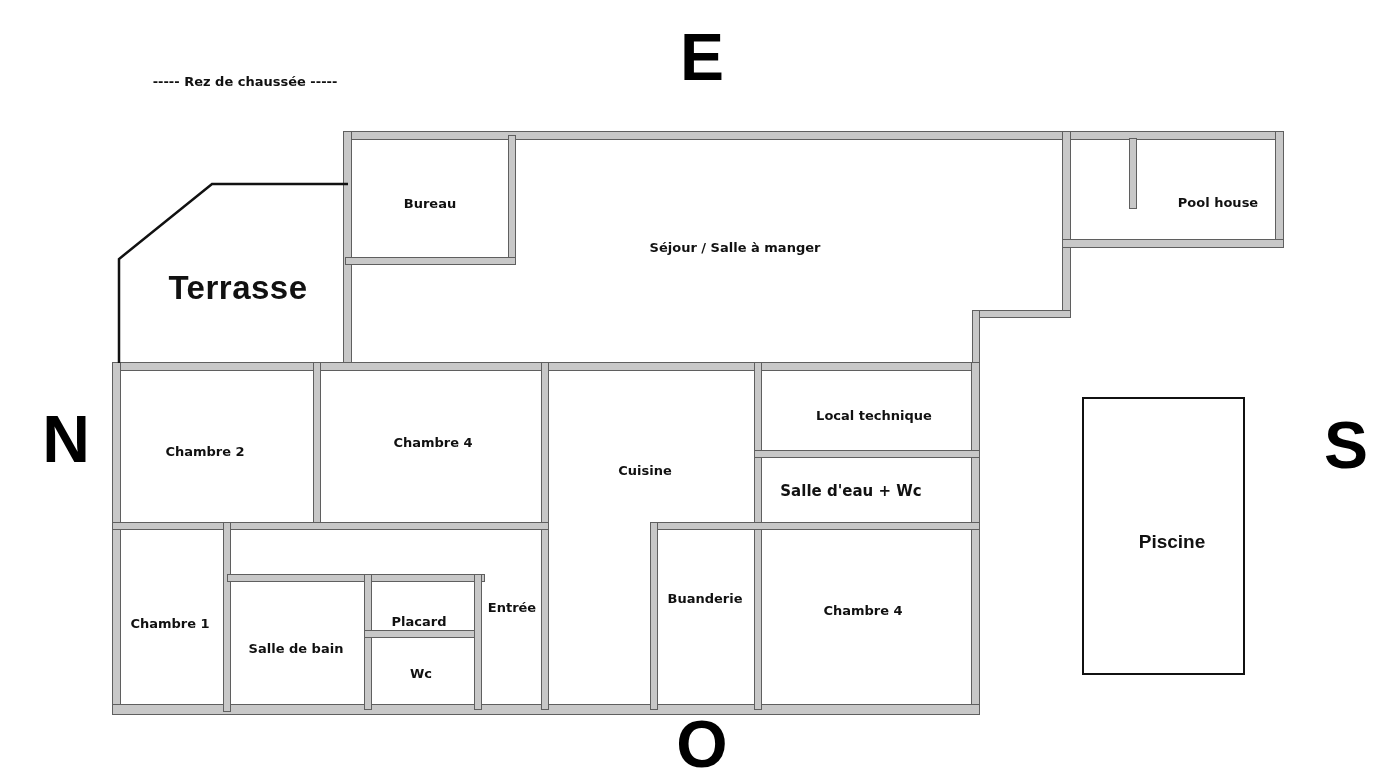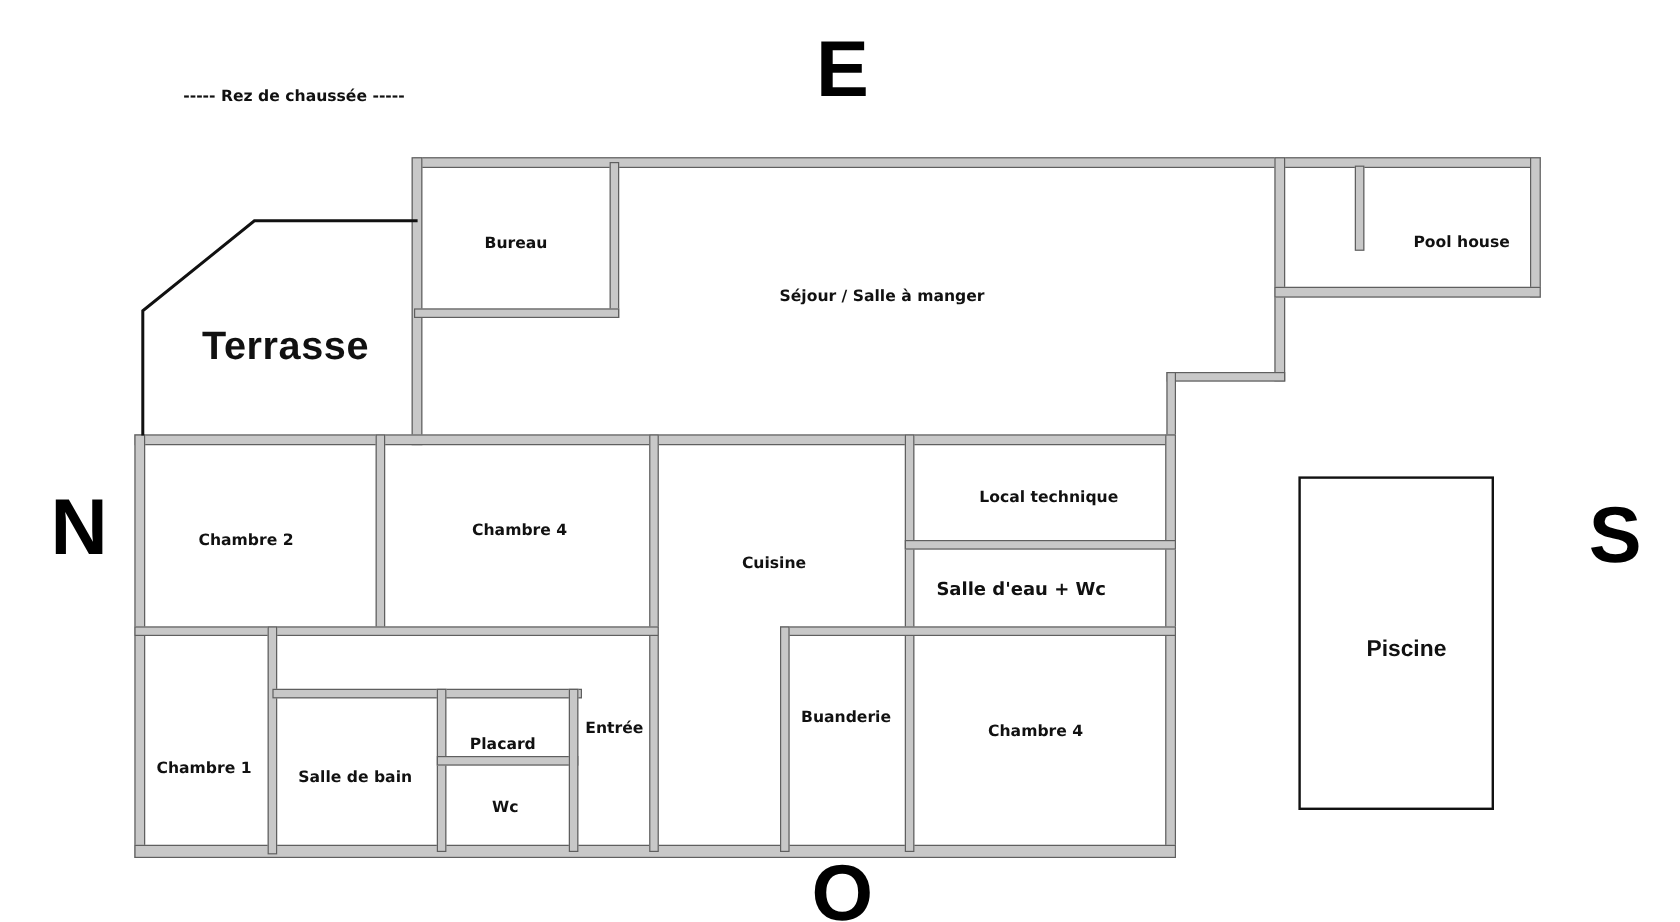--- a/index.html
+++ b/index.html
@@ -82,21 +82,21 @@
 
   <div class="lbl" style="left:430px;top:203px;">Bureau</div>
   <div class="lbl" style="left:735px;top:247px;">Séjour / Salle à manger</div>
   <div class="lbl" style="left:1218px;top:202px;">Pool house</div>
   <div class="lbl lbl-terrasse" style="left:238px;top:288px;">Terrasse</div>
   <div class="lbl" style="left:205px;top:451px;">Chambre 2</div>
   <div class="lbl" style="left:433px;top:442px;">Chambre 4</div>
   <div class="lbl" style="left:645px;top:470px;">Cuisine</div>
   <div class="lbl" style="left:874px;top:415px;">Local technique</div>
   <div class="lbl lbl-small" style="left:851px;top:491px;">Salle d'eau + Wc</div>
-  <div class="lbl" style="left:170px;top:623px;margin-top:18px;">Chambre 1</div>
+  <div class="lbl" style="left:170px;top:623px;">Chambre 1</div>
   <div class="lbl" style="left:296px;top:648px;">Salle de bain</div>
   <div class="lbl" style="left:419px;top:611px;margin-top:10px;">Placard</div>
   <div class="lbl" style="left:421px;top:673px;">Wc</div>
   <div class="lbl" style="left:512px;top:607px;">Entrée</div>
   <div class="lbl" style="left:705px;top:598px;">Buanderie</div>
   <div class="lbl" style="left:863px;top:610px;">Chambre 4</div>
   <div class="lbl lbl-piscine" style="left:1172px;top:542px;">Piscine</div>
 
 </div>
 

